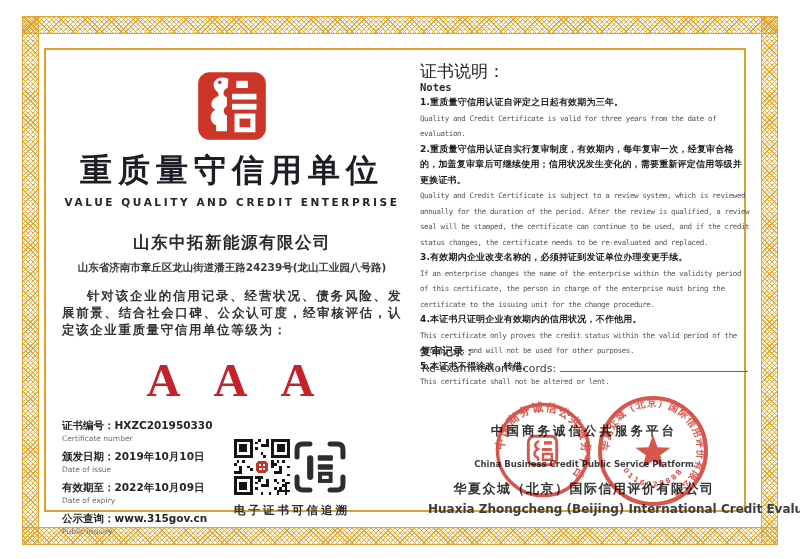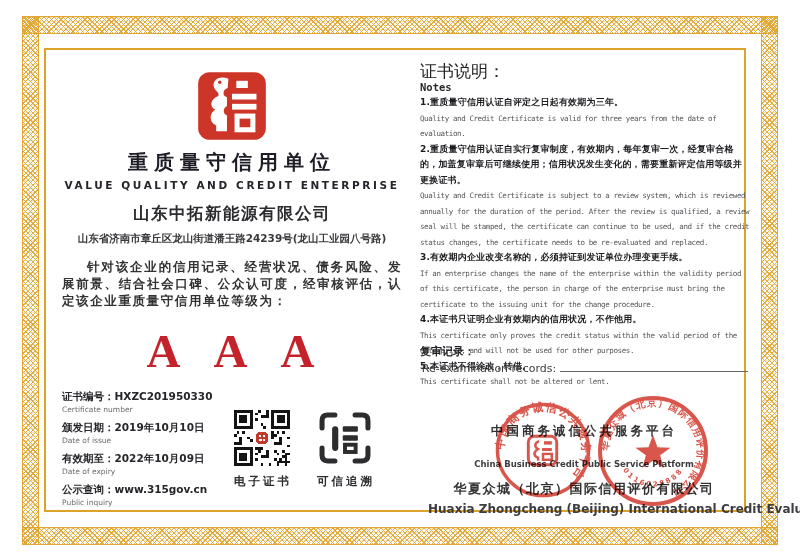--- a/index.html
+++ b/index.html
@@ -15,37 +15,37 @@
   .band-top    { left:22px; right:22px; top:16px;    height:18px; }
   .band-bottom { left:22px; right:22px; bottom:14px; height:18px; }
   .band-left   { left:22px;  top:16px; bottom:14px; width:17px; }
   .band-right  { right:22px; top:16px; bottom:14px; width:17px; }
   .inner-frame { position:absolute; left:44px; top:48px; right:54px; bottom:47px;
                  border:2px solid #dca22b; }
 
   
   .left-col { position:absolute; left:62px; top:70px; width:340px; text-align:center; }
   .logo-svg { width:72px; height:72px; display:block; margin:0 auto; }
-  .title-zh { margin-top:7px; font-size:20px; font-weight:bold; letter-spacing:6px; color:#1d1d26;
+  .title-zh { margin-top:7px; font-size:32px; font-weight:bold; letter-spacing:6px; color:#1d1d26;
               font-family:"Liberation Sans","DejaVu Sans",sans-serif; white-space:nowrap; }
   .title-en { margin-top:3px; font-size:10.5px; font-weight:bold; letter-spacing:2.6px; color:#24242b; white-space:nowrap; }
-  .company  { margin-top:12px; font-size:16.5px; font-weight:bold; letter-spacing:1.5px; color:#2b2b2f; }
+  .company  { margin-top:24px; font-size:16.5px; font-weight:bold; letter-spacing:1.5px; color:#2b2b2f; }
   .address  { margin-top:7px; font-size:10.5px; font-weight:bold; color:#3a3a3e; white-space:nowrap; }
   .statement { margin-top:12px; font-size:12.5px; font-weight:bold; color:#333; line-height:17px;
                letter-spacing:1.6px; text-align:justify; text-indent:2em; }
   .grade { margin-top:16px; height:52px; color:#c4232c; font-family:"Liberation Serif","DejaVu Serif",serif;
            font-weight:bold; font-size:47px; letter-spacing:33px; padding-left:30px; line-height:52px; }
 
   .meta-row { display:flex; margin-top:13px; text-align:left; }
   .fields { width:172px; }
   .field  { margin-bottom:7px; }
   .f-zh { font-size:10.5px; font-weight:bold; color:#26262a; white-space:nowrap; }
   .f-en { font-size:7.5px; color:#6a6a6e; margin-top:1px; }
 
-  .qrs { display:flex; gap:25px; margin-top:20px;font-family:Liberation Serif, serif; }
+  .qrs { display:flex; gap:0; margin-top:20px;font-family:Liberation Serif, serif; }
   .qritem { text-align:center; }
   .qritem svg { width:56px; height:56px; display:block; background:#fff; }
   .qr-label { margin-top:8px; font-size:11.5px; font-weight:bold; letter-spacing:3px; color:#2c2c30; white-space:nowrap; }
 
   
   .right-col { position:absolute; left:420px; top:63px; width:330px; }
   .notes-h-zh { font-size:17px; font-weight:normal; color:#1e1e22; line-height:16px; }
   .notes-h-en { font-size:10.5px; font-weight:bold; color:#2a2a2e; line-height:16px;
                 font-family:"DejaVu Sans Mono",monospace; }
   .note-zh { font-size:9px; font-weight:bold; color:#1d1d21; line-height:15.5px; letter-spacing:0.2px; }

